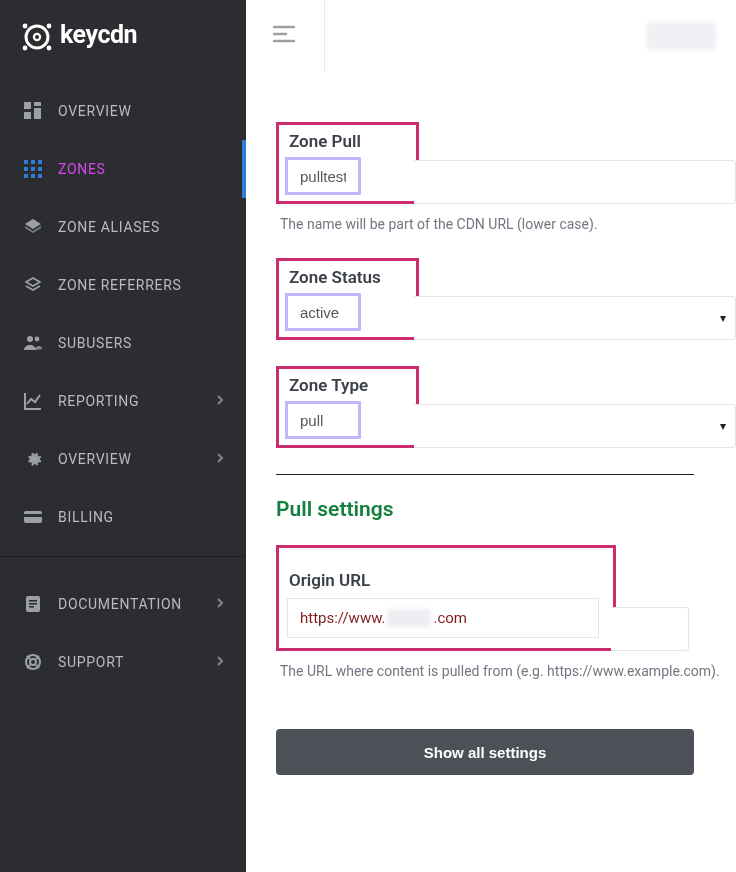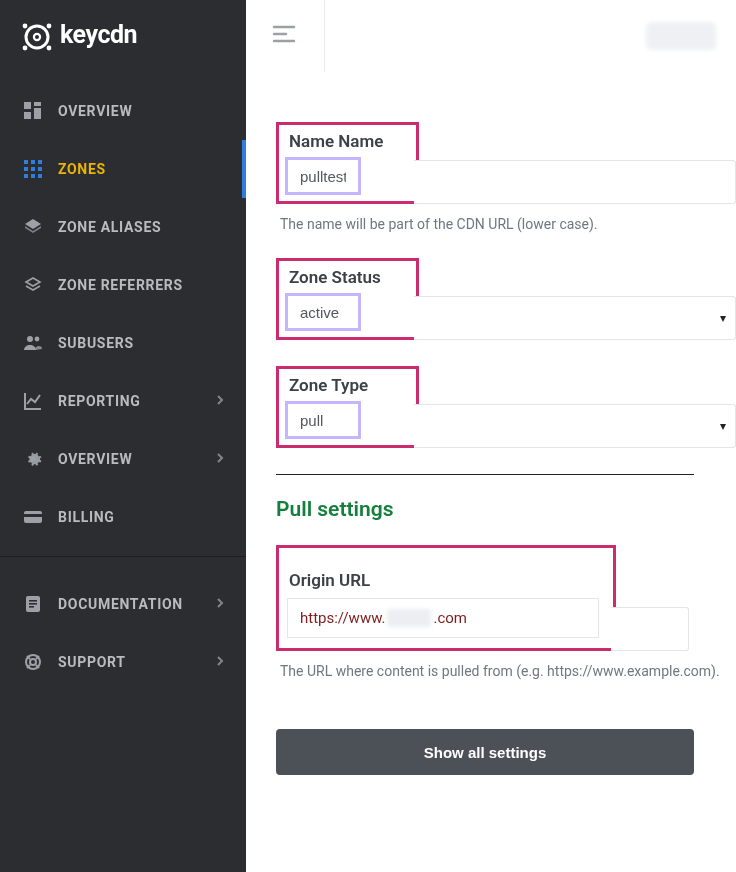--- a/index.html
+++ b/index.html
@@ -4,22 +4,22 @@
 <style>
 * { box-sizing: border-box; margin: 0; padding: 0; }
 body { font-family: -apple-system, "Segoe UI", Roboto, sans-serif; width: 736px; height: 872px; overflow: hidden; background: #fff; }
 .app { display: flex; height: 872px; }
 .sidebar { width: 246px; background: #2b2d31; color: #b9bbbf; display: flex; flex-direction: column; }
 .logo-wrap { padding: 20px 18px 20px 20px; }
 .logo { display: flex; color: #fff; }
 .logo svg { flex-shrink:0; }
 .logo-text { font-size: 25px; font-weight: 700; letter-spacing: -0.5px; margin-left: 6px; color:#fff; }
 .nav { list-style: none; margin-top: 8px; }
-.nav-item { display: flex; align-items: center; padding: 18px 22px; font-size: 14px; font-weight: 700; letter-spacing: 0.7px; color: #b9bbbf; cursor: pointer; position: relative; }
-.nav-item.active { color: #eab308; }
+.nav-item { display: flex; align-items: center; padding: 18px 22px; font-size: 14px; font-weight: 400; letter-spacing: 0.7px; color: #b9bbbf; cursor: pointer; position: relative; }
+.nav-item.active { color: #d946ef; }
 .nav-item.active::after { content:""; position:absolute; right:0; top:0; bottom:0; width:4px; background:#2f7edb; }
 .nav-item .nav-icon { width: 22px; height: 22px; margin-right: 14px; display:flex; align-items:center; justify-content:center; }
 .nav-item .chev { margin-left:auto; }
 .sep { height:1px; background:#1f1f20; margin: 10px 0; }
 .topbar { height: 72px; border-bottom: 1px solid transparent; display:flex; align-items:center; padding: 0 20px; }
 .hamburger { color:#9aa0a6; margin-left:6px;}
 .vline { width:1px; height:72px; background:#e9eaec; margin-left:28px; }
 .blur-pill { margin-left:auto; width:70px; height:28px; border-radius:6px; background:#eef0f3; filter: blur(2px); }
 .main { flex:1; display:flex; flex-direction:column; overflow:hidden; }
 .content { padding: 30px 0 0 0; overflow:auto; flex:1; }
@@ -212,21 +212,21 @@
       <div class="blur-pill"></div>
     </div>
 
     <div class="content">
       <div class="card">
 
         
         <div class="field">
           <div class="field-row">
             <div class="hl-box">
-              <div class="field-label">Name Name</div>
+              <div class="field-label">Zone Pull</div>
               <input class="mini-input" value="pulltest" style="">
             </div>
             <div class="trail-wrap"><div class="trail"></div></div>
           </div>
           <div class="help">The name will be part of the CDN URL (lower case).</div>
         </div>
 
         
         <div class="field">
           <div class="field-row">

